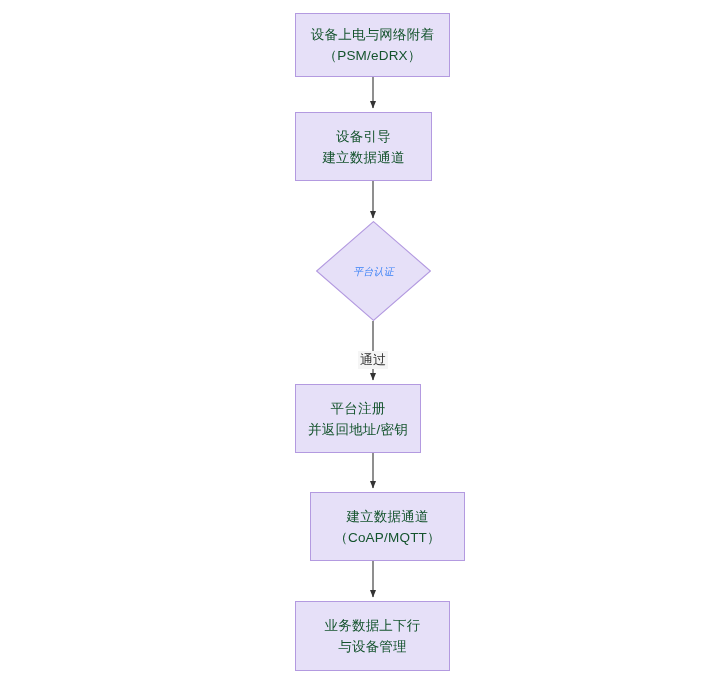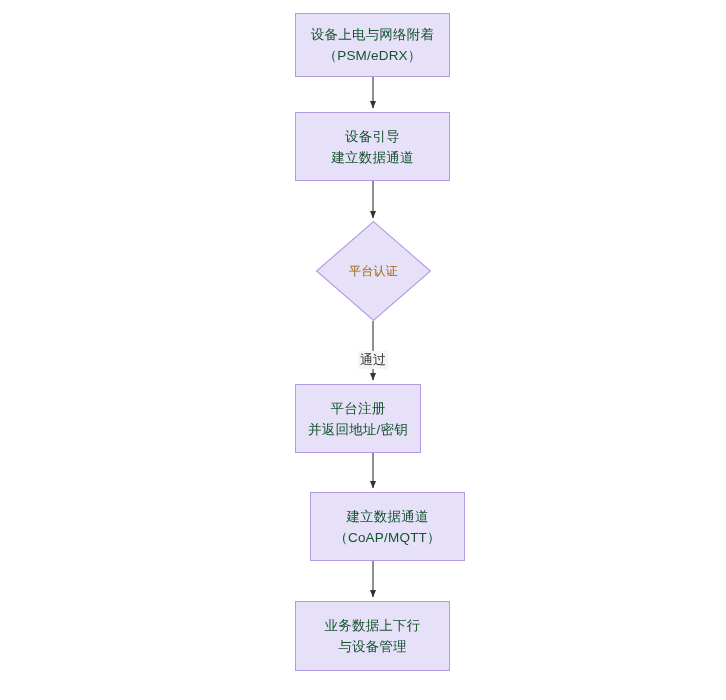--- a/index.html
+++ b/index.html
@@ -49,26 +49,27 @@
   }
   .diamond-shape {
     position: absolute;
     left: 0; top: 0;
     width: 100%;
     height: 100%;
   }
   .diamond-label {
     position: relative;
     z-index: 2;
-    color: #a16207;
-    font-size: 12px;
+    color: #3b82f6;
+    font-size: 10px;
     line-height: 21px;
     text-align: center;
     white-space: nowrap;
     letter-spacing: 0.2px;
+    font-style: italic;
   }
   
   .edges {
     position: absolute;
     left: 0; top: 0;
     width: 726px;
     height: 700px;
     pointer-events: none;
   }
   .edge-label {
@@ -106,21 +107,21 @@
     <line x1="373" y1="561" x2="373" y2="597" stroke="#333333" stroke-width="1.1" marker-end="url(#arrowhead)"></line>
   </svg>
 
   <div class="edge-label" style="left:373px; top:351px;">通过</div>
 
   <div class="node" style="left:295px; top:13px; width:155px; height:64px;">
     <span class="line">设备上电与网络附着</span>
     <span class="line">（PSM/eDRX）</span>
   </div>
 
-  <div class="node" style="left:295px; top:112px; width:155px; height:69px;">
+  <div class="node" style="left:295px; top:112px; width:137px; height:69px;">
     <span class="line">设备引导</span>
     <span class="line">建立数据通道</span>
   </div>
 
   <div class="diamond-wrap" style="left:316px; top:221px; width:115px; height:100px;">
     <svg class="diamond-shape" viewBox="0 0 115 100" preserveAspectRatio="none">
       <polygon points="57.5,0.6 114.4,50 57.5,99.4 0.6,50" fill="#e6e0f8" stroke="#b39ae0" stroke-width="1.1"></polygon>
     </svg>
     <span class="diamond-label">平台认证</span>
   </div>

